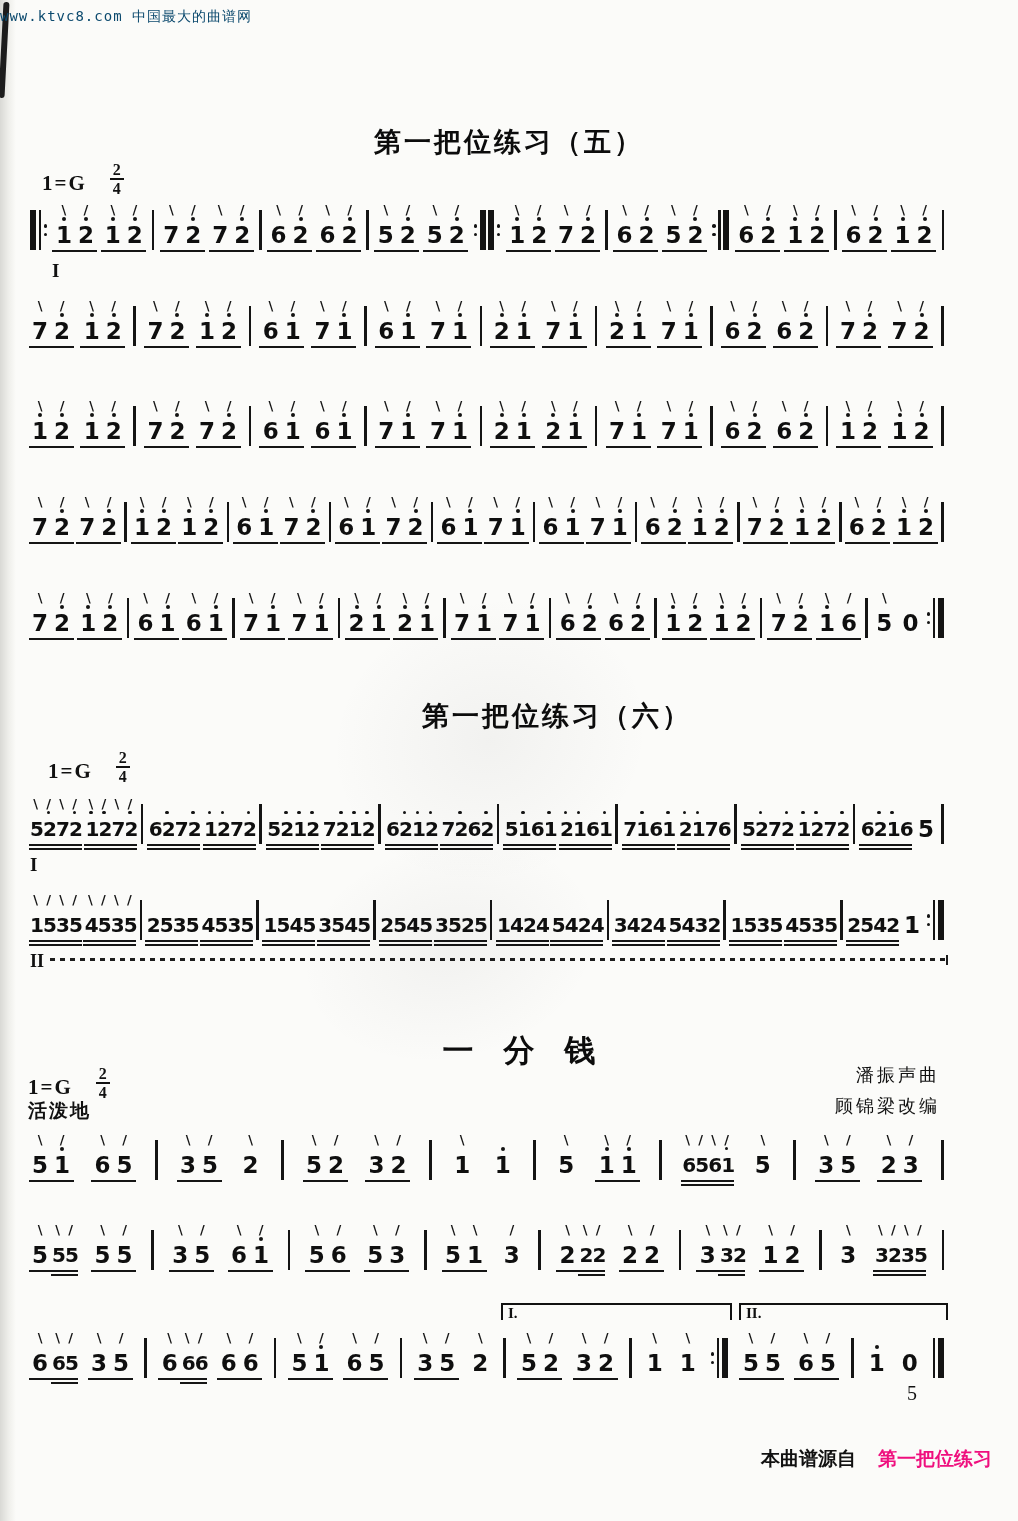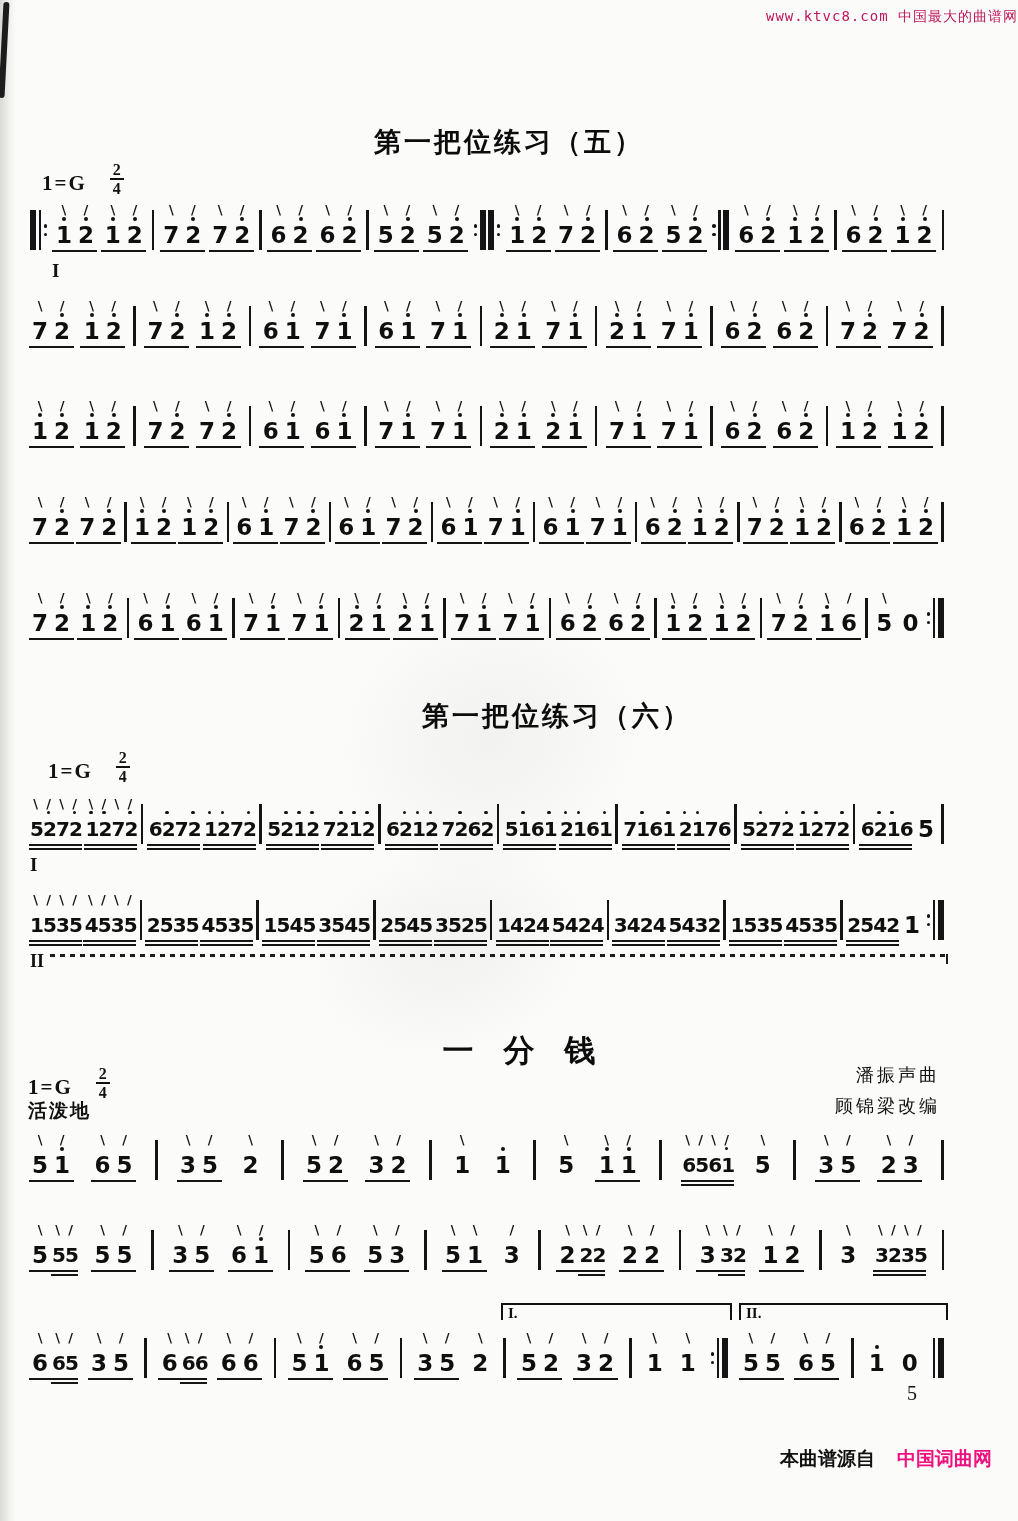--- a/index.html
+++ b/index.html
@@ -8,22 +8,22 @@
   
   .edge-strip{position:absolute;left:0;top:0;width:16px;height:1521px;
       background:linear-gradient(to right,#d9d9d5,#efefeb 55%,rgba(255,255,255,0));pointer-events:none}
   .edge-sliver{position:absolute;left:1px;top:2px;width:6px;height:96px;background:#1c1c1c;
       border-radius:3px;transform:rotate(3deg)}
   .smudge{position:absolute;border-radius:50%;pointer-events:none;
       background:radial-gradient(closest-side,rgba(90,90,90,.06),rgba(0,0,0,0))}
   .sm1{left:330px;top:600px;width:320px;height:280px;transform:rotate(-20deg)}
   .sm2{left:300px;top:840px;width:300px;height:220px;transform:rotate(-15deg)}
   
-  .watermark{position:absolute;top:8px;left:0;width:100%;text-align:right;
-      font:400 14px "DejaVu Sans Mono",monospace;color:#be185d;letter-spacing:1px}
+  .watermark{position:absolute;top:8px;left:0;width:100%;text-align:left;
+      font:400 14px "DejaVu Sans Mono",monospace;color:#0c4a6e;letter-spacing:1px}
   .pageno{position:absolute;top:1382px;right:101px;font:400 20px "Liberation Serif",serif}
   .footer{position:absolute;top:1446px;right:26px;display:flex;gap:22px;
       font:700 19px "Liberation Sans",sans-serif}
   
   .sec-title{position:absolute;left:0;width:100%;text-align:center;
       font:700 27px "Liberation Sans",sans-serif;letter-spacing:3px;color:#0c0c0c}
   .song-title{font-size:31px;letter-spacing:30px;text-indent:30px}
   .keyrow{position:absolute;display:flex;align-items:flex-end;gap:23px;
       font:700 21px "Liberation Serif",serif}
   .keysig{letter-spacing:2px}
@@ -47,21 +47,21 @@
   .dg{display:block;height:26px;font:700 23px/26px "DejaVu Sans",sans-serif;color:#0f0f0f}
   .sx .dg{font-size:20px}
   .ul{position:absolute;left:-1.5px;right:-1.5px;height:2.2px;background:#151515}
   .u1{bottom:6px}.u2{bottom:2px}
   .bc{display:flex;align-items:flex-end;gap:2.5px;margin-bottom:8px}
   .bl{width:2.5px;height:40px;background:#141414}
   .bh{width:6px;height:40px;background:#141414}
   .bd{display:flex;flex-direction:column;justify-content:center;gap:5px;height:40px}
   .bd i{display:block;width:3.5px;height:3.5px;border-radius:50%;background:#141414}
   .strmark{position:absolute;font:700 19px "Liberation Serif",serif}
-  .dashrow{position:absolute;left:30px;right:70px;display:flex;align-items:flex-start;gap:6px}
+  .dashrow{position:absolute;left:30px;right:70px;display:flex;align-items:center;gap:6px}
   .dashlab{font:700 18px/15px "Liberation Serif",serif}
   .dash{flex:1;height:2.5px;margin-bottom:4px;
       background:repeating-linear-gradient(90deg,#1d1d1d 0 5px,rgba(0,0,0,0) 5px 10px)}
   .dtick{width:2.5px;height:10px;background:#1d1d1d;margin-bottom:4px;margin-left:-6px}
   .volta{position:absolute;top:-27px;height:15px;border:2.5px solid #111;border-bottom:none}
   .vlab{position:absolute;left:5px;top:0;font:700 15px "Liberation Serif",serif}
 </style>
 </head>
 <body>
 
@@ -3396,14 +3396,14 @@
       <div class="volta" style="left: 709px; width: 205px;">
         <span class="vlab">II.</span>
       </div>
     </div>
   </div>
 
 <div class="pageno">5</div>
 
 <div class="footer">
   <span>本曲谱源自</span>
-  <span id="footer-brand" style="color: rgb(239, 15, 126);">中国词曲网</span>
+  <span id="footer-brand" style="color: rgb(239, 15, 126);">第一把位练习</span>
 </div>
 
 </body></html>

